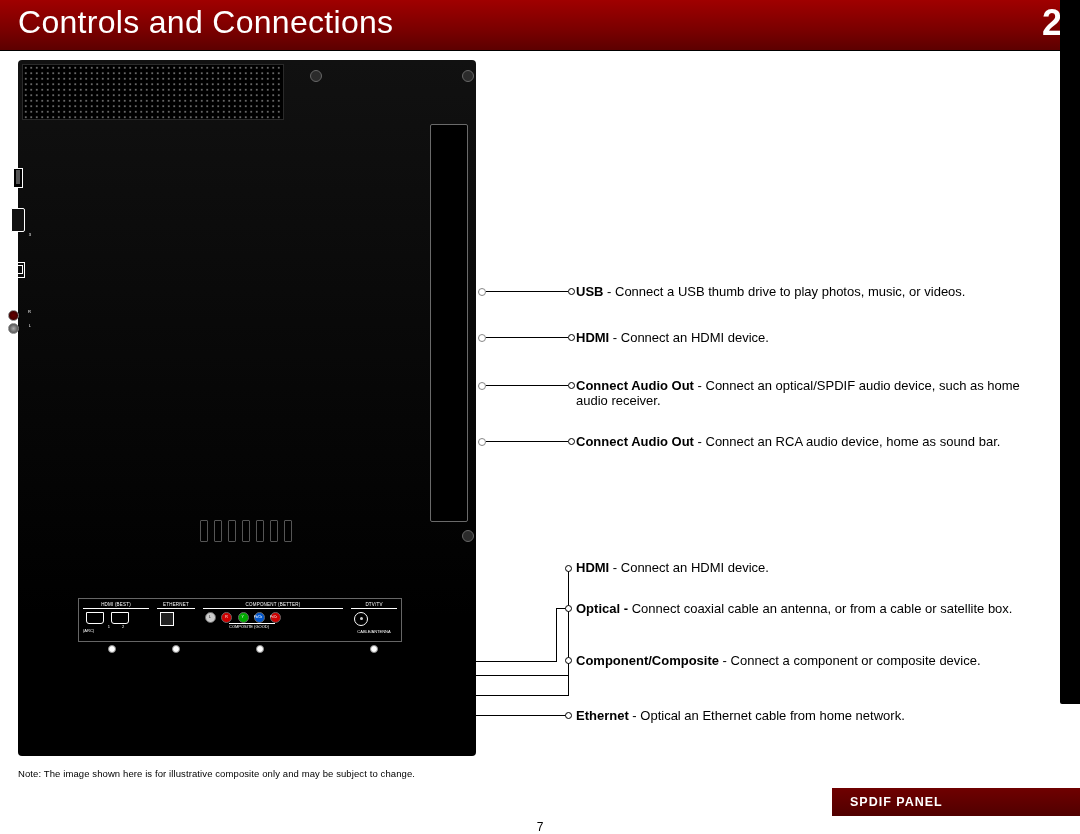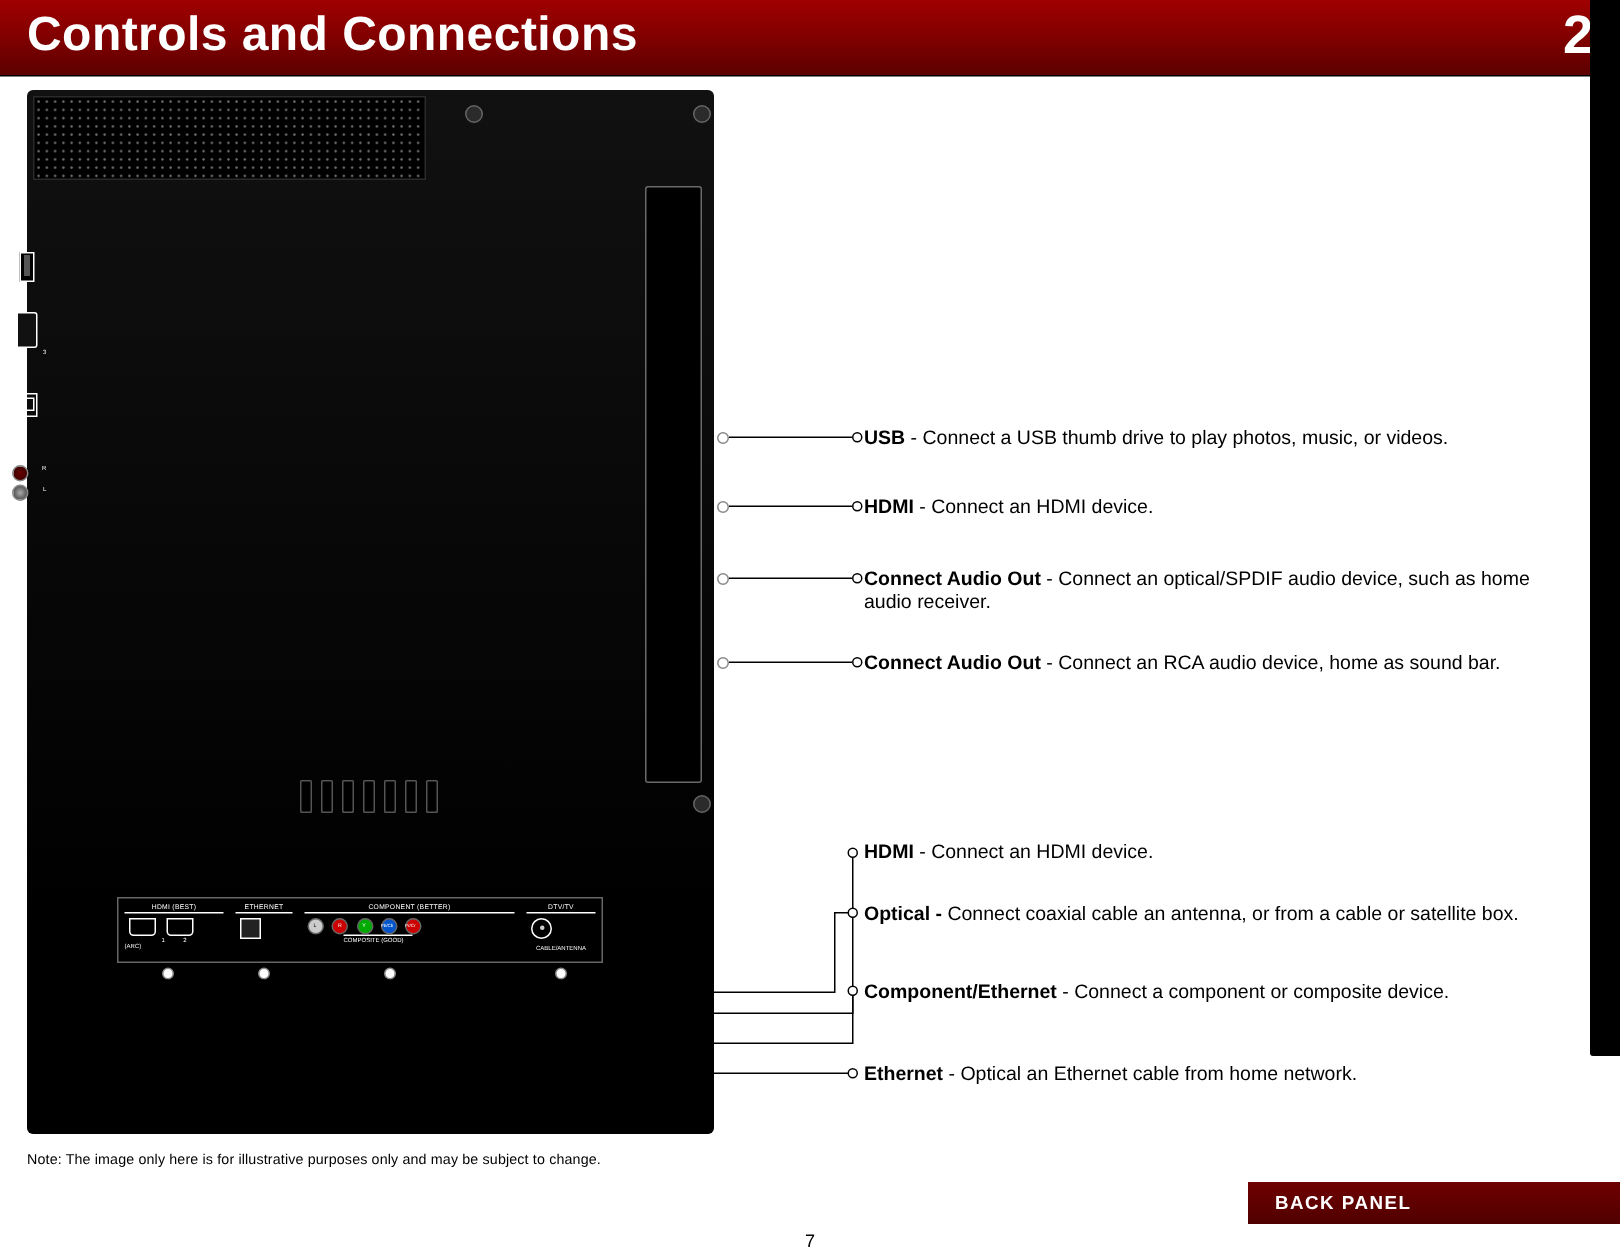--- a/index.html
+++ b/index.html
@@ -1,17 +1,17 @@
 <!DOCTYPE html>
 <html><head>
 <meta charset="utf-8">
 <style>
   html,body{margin:0;padding:0;width:1080px;height:834px;background:#fff;font-family:Helvetica,Arial,sans-serif;overflow:hidden;}
   .header{position:absolute;left:0;top:0;width:1080px;height:50px;background:linear-gradient(#a00000 0%,#7a0000 60%,#5c0000 100%);border-bottom:1px solid #000;}
-  .header-title{position:absolute;left:18px;top:4px;font-size:32px;font-weight:bold;color:#fff;font-family:Helvetica,Arial,sans-serif;letter-spacing:.3px;}
+  .header-title{position:absolute;left:18px;top:4px;font-size:32px;font-weight:normal;color:#fff;font-family:Helvetica,Arial,sans-serif;letter-spacing:.3px;}
   .header-num{position:absolute;right:18px;top:2px;font-size:36px;font-weight:bold;color:#fff;}
   .tv-outline{position:absolute;left:18px;top:60px;width:458px;height:696px;border-radius:4px;background:linear-gradient(#111 0%,#000 80%);}
   .tv-corner{position:absolute;right:-10px;top:-6px;width:30px;height:710px;background:#000;border-radius:2px;}
   .mesh{position:absolute;left:22px;top:64px;width:260px;height:54px;background:
     radial-gradient(circle,#666 0.8px,transparent 0.9px) 0 0/5.5px 5.5px,
     #000;border:1px solid #2a2a2a;}
   .screw{position:absolute;width:10px;height:10px;border-radius:50%;border:1px solid #666;background:#2b2b2b;}
   .side-strip{position:absolute;left:430px;top:124px;width:36px;height:396px;background:#000;border:1px solid #6a6a6a;border-radius:2px;}
   .port-chip{position:absolute;left:8px;width:20px;color:#fff;font-size:4.2px;text-align:center;letter-spacing:.1px;}
   .usb{top:168px;}
@@ -155,27 +155,27 @@
 <div class="leader-v" style="left:175px;top:653px;height:62px"></div>
 <div class="leader-h" style="left:175px;top:715px;width:393px"></div>
 <div class="leader-o" style="left:565px;top:712px"></div>
 <div class="desc" style="top:708px"><b>Ethernet</b><span> - Optical an Ethernet cable from home network.</span></div>
 
 <div class="side-bullet" style="left:256px;top:645px"></div>
 <div class="leader-v" style="left:259px;top:653px;height:22px"></div>
 <div class="leader-h" style="left:259px;top:675px;width:309px"></div>
 <div class="leader-v" style="left:568px;top:662px;height:14px"></div>
 <div class="leader-o" style="left:565px;top:657px"></div>
-<div class="desc" style="top:653px"><b>Component/Ethernet</b><span> - Connect a component or composite device.</span></div>
+<div class="desc" style="top:653px"><b>Component/Composite</b><span> - Connect a component or composite device.</span></div>
 
 <div class="side-bullet" style="left:370px;top:645px"></div>
 <div class="leader-v" style="left:373px;top:653px;height:8px"></div>
 <div class="leader-h" style="left:373px;top:661px;width:183px"></div>
 <div class="leader-v" style="left:556px;top:608px;height:54px"></div>
 <div class="leader-h" style="left:556px;top:608px;width:12px"></div>
 <div class="leader-o" style="left:565px;top:605px"></div>
 <div class="desc" style="top:601px"><b>Optical - </b><span>Connect coaxial cable an antenna, or from a cable or satellite box.</span></div>
 
 <div class="footer-note">
-  <span>Note: The image only here is for illustrative purposes only and may be subject to change.</span><br>
+  <span>Note: The image shown here is for illustrative composite only and may be subject to change.</span><br>
 </div>
-<div class="back-panel-tag">BACK PANEL</div>
+<div class="back-panel-tag">SPDIF PANEL</div>
 <div class="page-num">7</div>
 
 </body></html>

